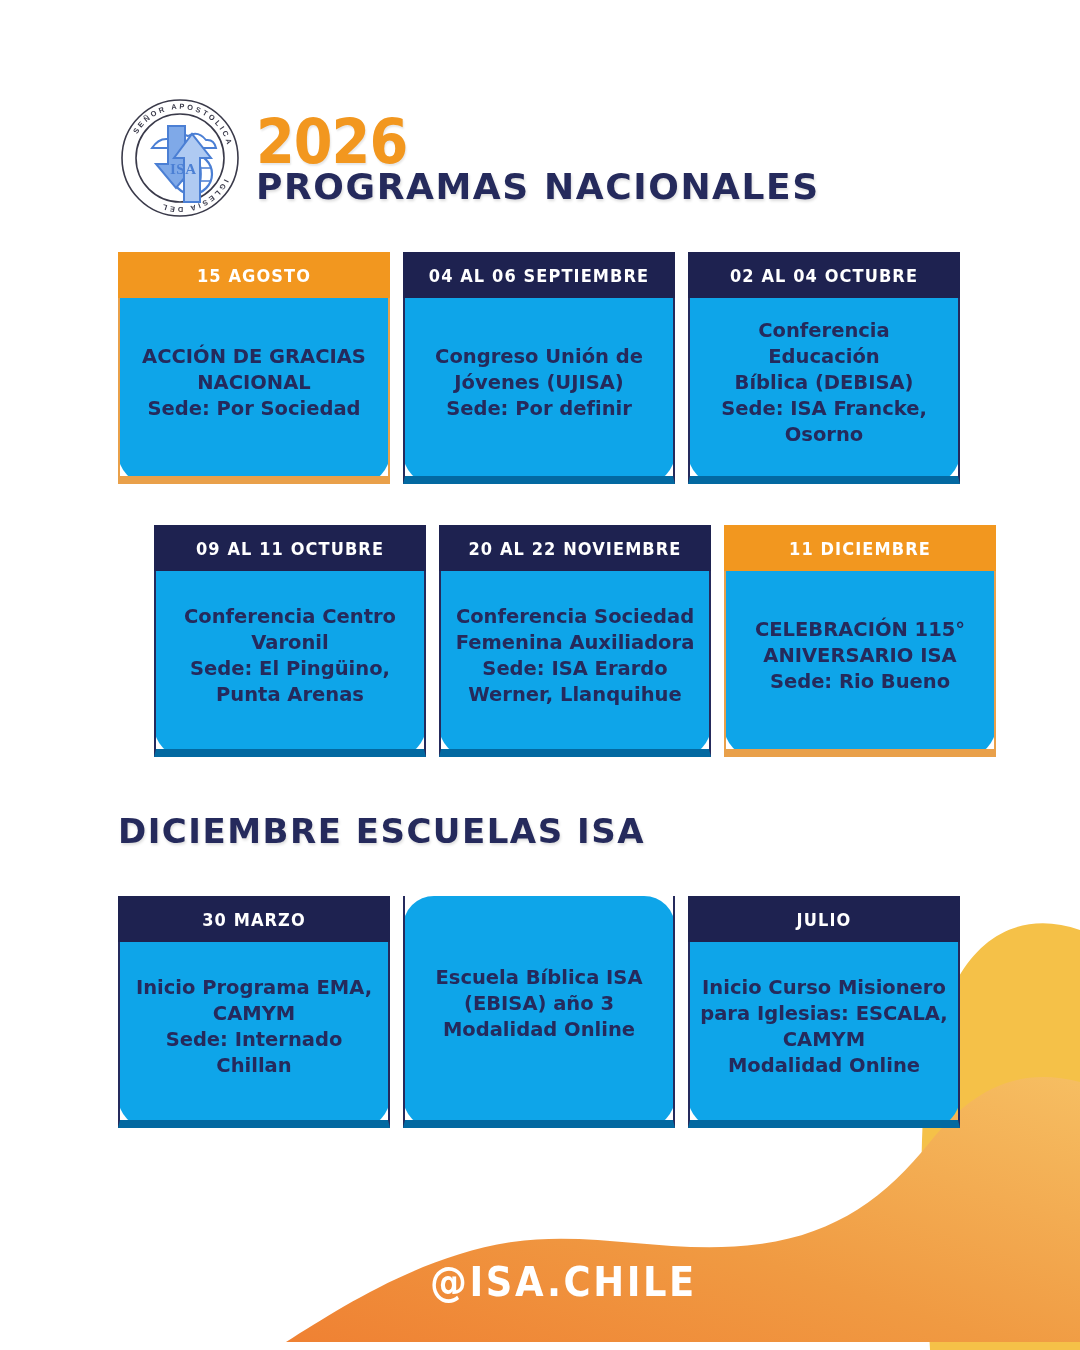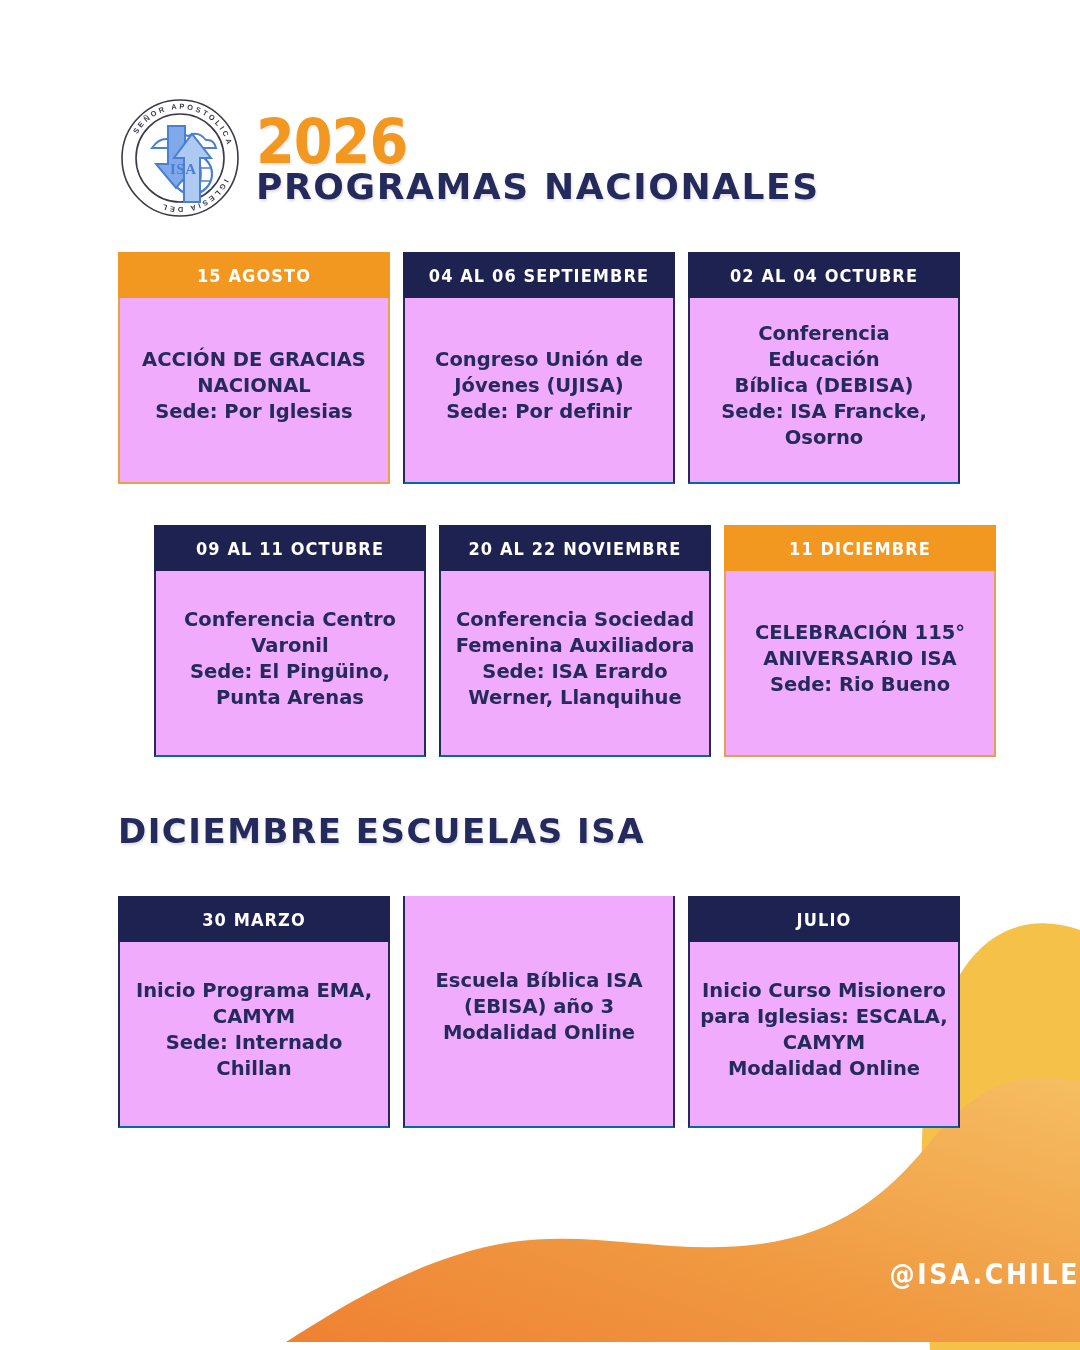--- a/index.html
+++ b/index.html
@@ -93,21 +93,22 @@
 
   #grid-row-1 { top: 252px; }
   #grid-row-2 { top: 525px; margin-left: 36px; }
   #grid-row-3 { top: 896px; }
 
   .card {
     display: flex;
     flex-direction: column;
     width: 272px;
     height: 232px;
-    background: #f0abfc;
+    background: #0ea5e9;
+    border-radius: 31px;
   }
 
   .card-header {
     height: 46px;
     flex: 0 0 46px;
     display: flex;
     align-items: center;
     justify-content: center;
     color: #ffffff;
     font-size: 18px;
@@ -116,21 +117,21 @@
     font-family: "DejaVu Sans", sans-serif;
     font-stretch: condensed;
     text-transform: uppercase;
     white-space: nowrap;
   }
 
   .card-body {
     flex: 1 1 auto;
     border-left: 2px solid #252A5C;
     border-right: 2px solid #252A5C;
-    border-bottom: 2px solid #0369a1;
+    border-bottom: 8px solid #0369a1;
     display: flex;
     align-items: center;
     justify-content: center;
     padding: 6px 10px 14px;
     text-align: center;
   }
 
   .card-text {
     font-size: 19.5px;
     line-height: 1.33;
@@ -163,23 +164,23 @@
     font-family: "DejaVu Sans", sans-serif;
     text-shadow: 1px 2px 3px rgba(0,0,0,0.14);
   }
 
   
   .footer-handle {
     position: absolute;
     left: 0;
     right: 0;
     top: 1258px;
-    text-align: right;
+    text-align: center;
     color: #FFFFFF;
-    font-size: 28px;
+    font-size: 41px;
     font-weight: 600;
     letter-spacing: 2.6px;
     font-family: "DejaVu Sans", sans-serif;
     font-stretch: condensed;
     z-index: 3;
     margin-left: 47px;
   }
 </style>
 </head>
 <body>
@@ -255,21 +256,21 @@
     </div>
   </div>
 
   <div class="grid" id="grid-row-1">
 
     <div class="card orange">
       <div class="card-header">15 AGOSTO</div>
       <div class="card-body">
         <div class="card-text">ACCIÓN DE GRACIAS
 NACIONAL
-Sede: Por Iglesias</div>
+Sede: Por Sociedad</div>
       </div>
     </div>
 
     <div class="card navy">
       <div class="card-header">04 AL 06 SEPTIEMBRE</div>
       <div class="card-body">
         <div class="card-text">Congreso Unión de
 Jóvenes (UJISA)
 Sede: Por definir</div>
       </div>

